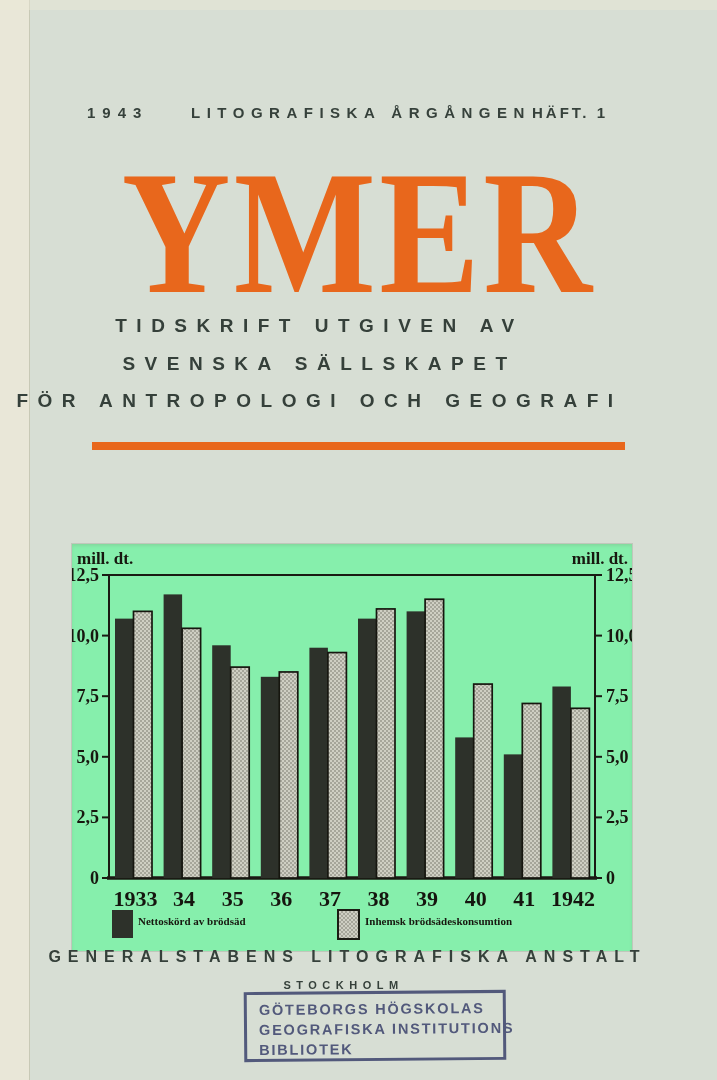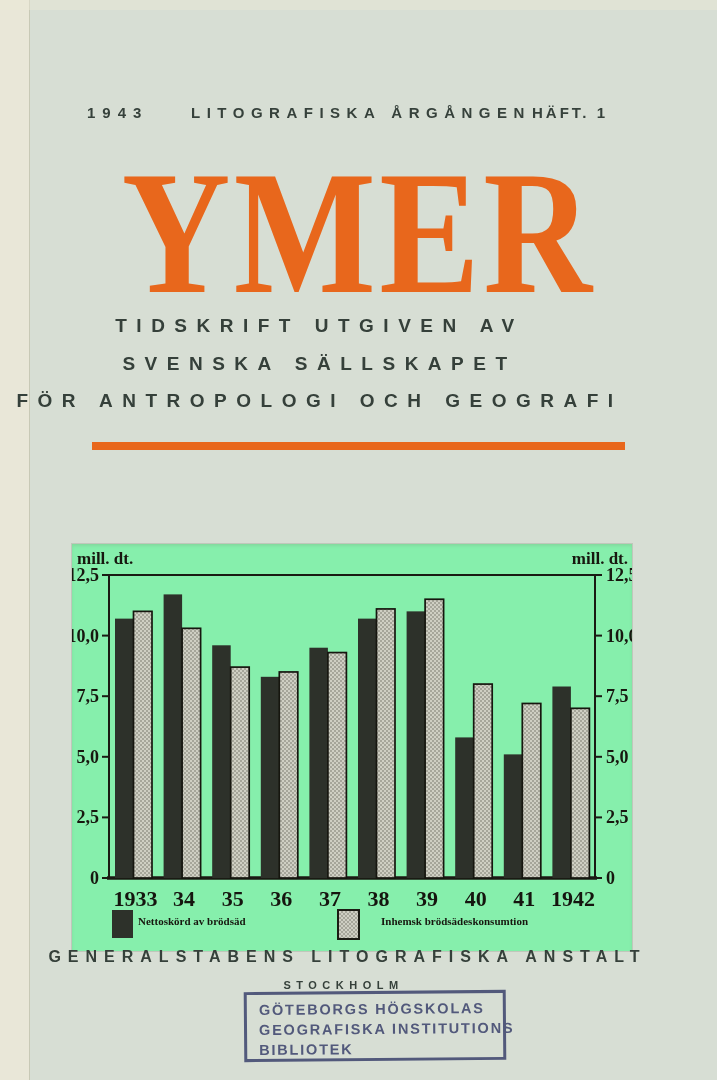--- a/index.html
+++ b/index.html
@@ -71,21 +71,21 @@
       linear-gradient(45deg,#a6a69a 25%,transparent 25%,transparent 75%,#a6a69a 75%),
       linear-gradient(45deg,#a6a69a 25%,transparent 25%,transparent 75%,#a6a69a 75%);
     background-size:4px 4px;background-position:0 0,2px 2px;
   }
   .legend-label{
     position:absolute;top:371px;
     font-family:"Liberation Serif","DejaVu Serif",serif;
     font-weight:600;font-size:11px;color:#17170f;white-space:nowrap;
   }
   .legend-label-1{left:66px;}
-  .legend-label-2{left:309px;}
+  .legend-label-2{left:293px;}
   
   .publisher{
     position:absolute;top:948px;left:0;width:717px;text-align:center;
     transform:translateX(-11px);
     font-size:16px;font-weight:bold;letter-spacing:7px;white-space:nowrap;
     color:#35403a;
   }
   .city{
     position:absolute;top:979px;left:0;width:717px;text-align:center;
     transform:translateX(-15px);

